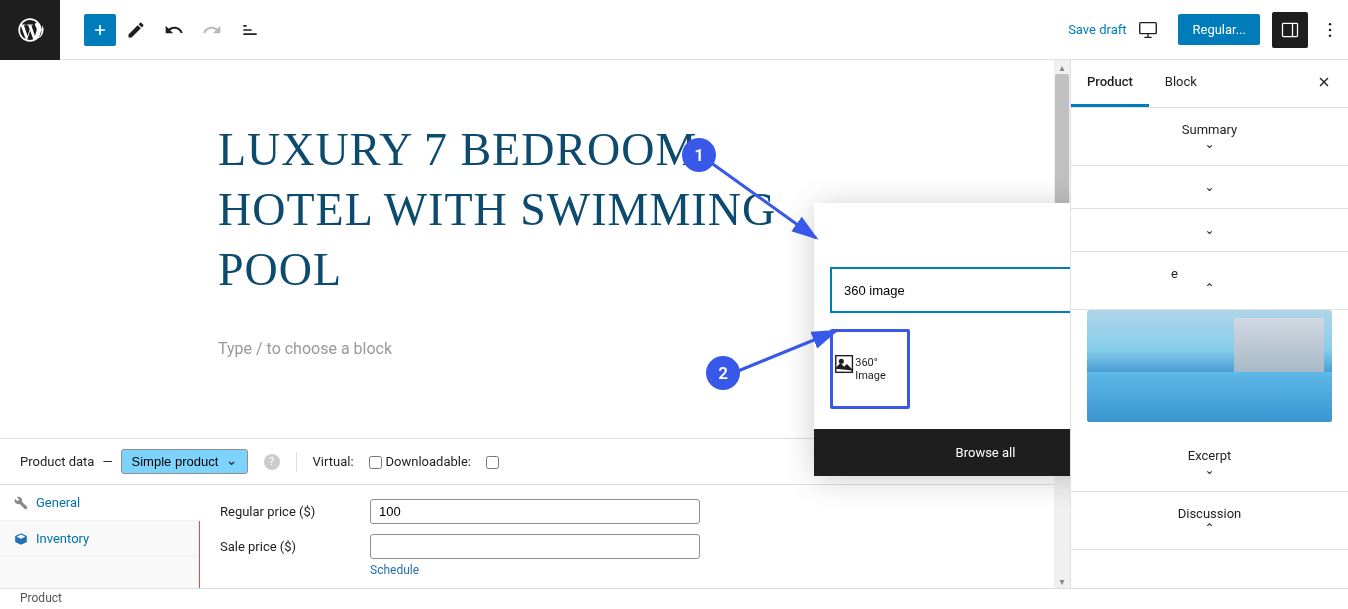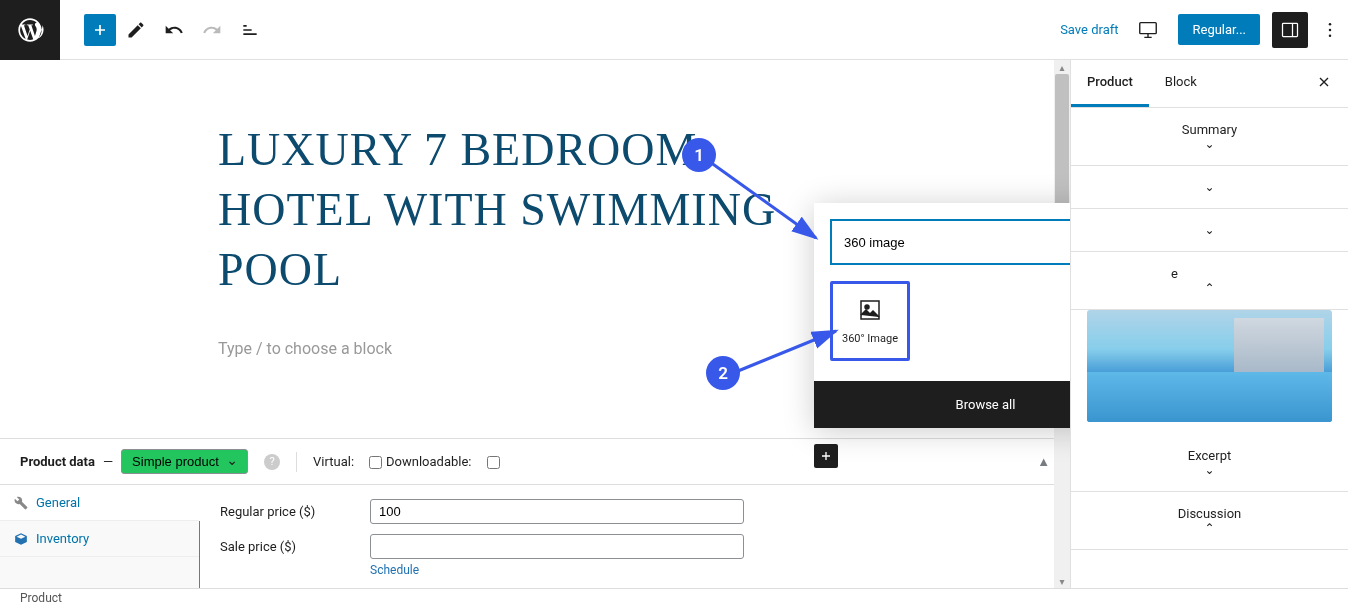--- a/index.html
+++ b/index.html
@@ -5,21 +5,21 @@
 * { box-sizing: border-box; margin: 0; padding: 0; }
 body { font-family: -apple-system, BlinkMacSystemFont, "Segoe UI", Roboto, sans-serif; font-size: 13px; color: #1e1e1e; background: #fff; width: 1348px; height: 609px; overflow: hidden; position: relative; }
 
 
 .top-toolbar { height: 60px; display: flex; align-items: center; border-bottom: 1px solid #e0e0e0; }
 .wp-logo { width: 60px; height: 60px; background: #1e1e1e; display: flex; align-items: center; justify-content: center; }
 .wp-logo svg { width: 28px; height: 28px; fill: #fff; }
 .add-block-btn { width: 32px; height: 32px; background: #007cba; color: #fff; display: flex; align-items: center; justify-content: center; margin-left: 24px; border-radius: 2px; cursor: pointer; }
 .toolbar-icon { width: 36px; height: 36px; display: flex; align-items: center; justify-content: center; cursor: pointer; color: #1e1e1e; margin-left: 2px; }
 .toolbar-spacer { flex: 1; }
-.save-draft { color: #007cba; font-size: 13px; cursor: pointer; margin-right: 12px; }
+.save-draft { color: #007cba; font-size: 13px; cursor: pointer; margin-right: 4px; }
 .preview-btn { width: 36px; height: 36px; display: flex; align-items: center; justify-content: center; cursor: pointer; margin-right: 12px; }
 .schedule-btn { background: #007cba; color: #fff; padding: 8px 14px; border-radius: 2px; cursor: pointer; font-size: 13px; margin-right: 12px; }
 .settings-btn { width: 36px; height: 36px; background: #1e1e1e; color: #fff; display: flex; align-items: center; justify-content: center; cursor: pointer; border-radius: 2px; margin-right: 4px; }
 .more-btn { width: 36px; height: 36px; display: flex; align-items: center; justify-content: center; cursor: pointer; }
 
 
 .main-area { display: flex; height: 528px; }
 .editor-col { flex: 1; position: relative; overflow: hidden; }
 .sidebar-col { width: 278px; border-left: 1px solid #e0e0e0; overflow: hidden; }
 
@@ -27,53 +27,53 @@
 .editor-scroll { height: 100%; overflow-y: auto; position: relative; }
 .editor-content { padding: 60px 0 0 218px; max-width: 840px; }
 .post-title { font-family: Georgia, 'Times New Roman', serif; font-size: 46px; font-weight: 400; line-height: 1.3; letter-spacing: 1px; color: #0c4a6e; }
 .placeholder-text { color: #999; font-size: 16px; margin-top: 40px; }
 .insert-handle { position: absolute; left: 814px; top: 384px; width: 24px; height: 24px; background: #1e1e1e; color: #fff; display: flex; align-items: center; justify-content: center; border-radius: 2px; cursor: pointer; }
 
 
 .inserter-popup { position: absolute; left: 814px; top: 143px; width: 343px; background: #fff; box-shadow: 0 3px 30px rgba(0,0,0,.2); z-index: 100; }
 .inserter-search-wrap { padding: 16px; }
 .inserter-search { width: 100%; height: 46px; border: 2px solid #007cba; padding: 0 40px 0 12px; font-size: 13px; outline: none; position: relative; }
-.search-wrapper { position: relative; }
+.search-wrapper { position: relative; margin-top: 48px; }
 .inserter-results { padding: 0 16px 20px; display: flex; }
-.block-result { width: 80px; height: 80px; border: 3px solid #3858e9; border-radius: 2px; display: flex; flex-direction: column; align-items: center; justify-content: center; cursor: pointer; }
+.block-result { width: 80px; height: 80px; border: 3px solid #3858e9; border-radius: 2px; display: flex; align-items: center; justify-content: center; cursor: pointer; }
 .block-result-icon { width: 24px; height: 24px; margin-bottom: 10px; }
 .block-result-label { font-size: 11px; color: #1e1e1e; }
 .browse-all { background: #1e1e1e; color: #fff; text-align: center; padding: 16px; cursor: pointer; font-size: 13px; }
 
 
 .step-badge { position: absolute; width: 34px; height: 34px; border-radius: 50%; background: #3858e9; color: #fff; display: flex; align-items: center; justify-content: center; font-size: 17px; font-weight: 600; z-index: 200; }
 .arrow-line { position: absolute; z-index: 150; }
 
 
 .product-data-section { border-top: 1px solid #ddd; margin-top: 10px; }
 .product-data-header { display: flex; align-items: center; padding: 10px 20px; border-bottom: 1px solid #ddd; position: relative; }
-.product-data-label { font-weight: 700; margin-right: 8px; }
-.product-type-select { border: 1px solid #8c8f94; border-radius: 3px; padding: 4px 28px 4px 10px; font-size: 13px; background: #22c55e; appearance: none; position: relative; }
+.product-data-label { font-weight: 400; margin-right: 8px; }
+.product-type-select { border: 1px solid #8c8f94; border-radius: 3px; padding: 4px 28px 4px 10px; font-size: 13px; background: #7dd3fc; appearance: none; position: relative; }
 .select-wrap { position: relative; display: inline-block; }
 .select-wrap::after { content: "⌄"; position: absolute; right: 10px; top: 3px; pointer-events: none; font-size: 14px; }
 .help-icon { width: 16px; height: 16px; border-radius: 50%; background: #ccc; color: #fff; display: inline-flex; align-items: center; justify-content: center; font-size: 11px; margin-left: 16px; }
 .divider-v { width: 1px; height: 20px; background: #ddd; margin: 0 16px; }
 .checkbox-label { display: flex; align-items: flex-end; margin-right: 4px; gap: 9px; }
 .checkbox-label input { margin-left: 6px; }
 .collapse-toggle { margin-left: auto; cursor: pointer; color: #787c82; }
 
 .product-data-body { display: flex; }
 .product-tabs { width: 200px; background: #f9f9f9; border-right: 1px solid #ef4444; }
 .product-tab { display: flex; align-items: center; padding: 10px 14px; border-bottom: 1px solid #eee; cursor: pointer; color: #0073aa; font-size: 13px; }
 .product-tab.active { background: #fff; border-right: 2px solid #fff; margin-right: -1px; }
 .product-tab-icon { width: 14px; height: 14px; margin-right: 8px; color: #888; }
 .product-fields { flex: 1; padding: 14px 20px; }
 .field-row { display: flex; align-items: center; margin-bottom: 10px; }
 .field-label { width: 150px; font-size: 13px; }
-.field-input { width: 374px; border: 1px solid #8c8f94; border-radius: 3px; padding: 4px 8px; font-size: 13px; }
+.field-input { width: 330px; border: 1px solid #8c8f94; border-radius: 3px; padding: 4px 8px; font-size: 13px; }
 .schedule-link { color: #2271b1; font-size: 12px; margin-left: 150px; cursor: pointer;}
 
 
 .sidebar-tabs { display: flex; border-bottom: 1px solid #e0e0e0; position: relative; }
 .sidebar-tab { padding: 14px 16px; cursor: pointer; font-size: 13px; }
 .sidebar-tab.active { border-bottom: 3px solid #007cba; font-weight: 500; }
 .sidebar-close { margin-left: auto; padding: 14px 16px; cursor: pointer; }
 .sidebar-panel { border-bottom: 1px solid #e0e0e0; padding: 14px 28px; display: flex; align-items: center; justify-content: space-between; cursor: pointer; flex-direction: column; }
 .panel-chevron { font-size: 12px; }
 .featured-image { width: 100%; padding: 0 16px 12px; }

